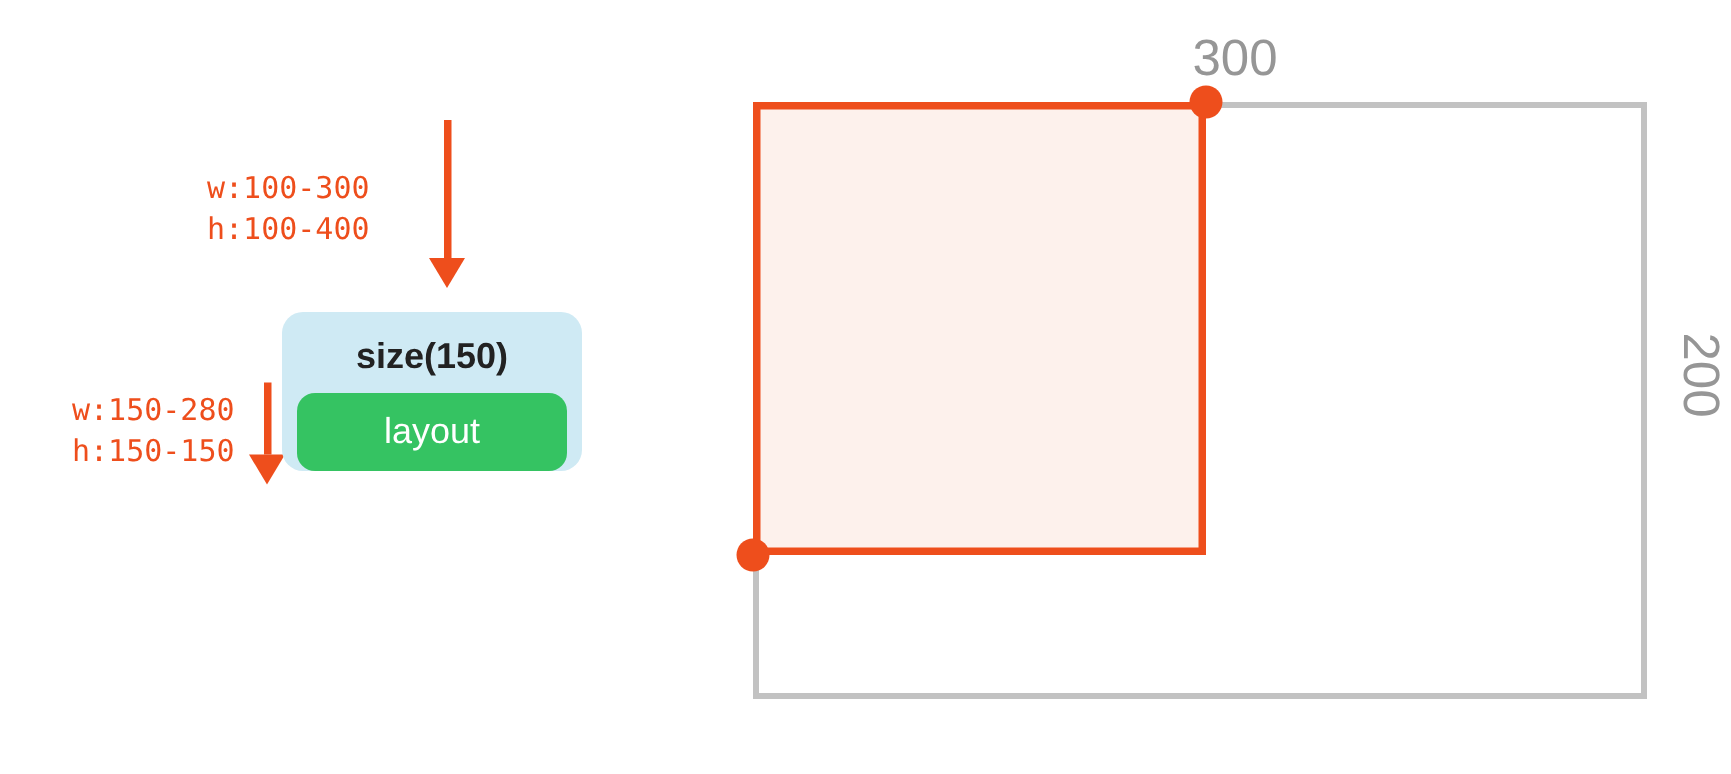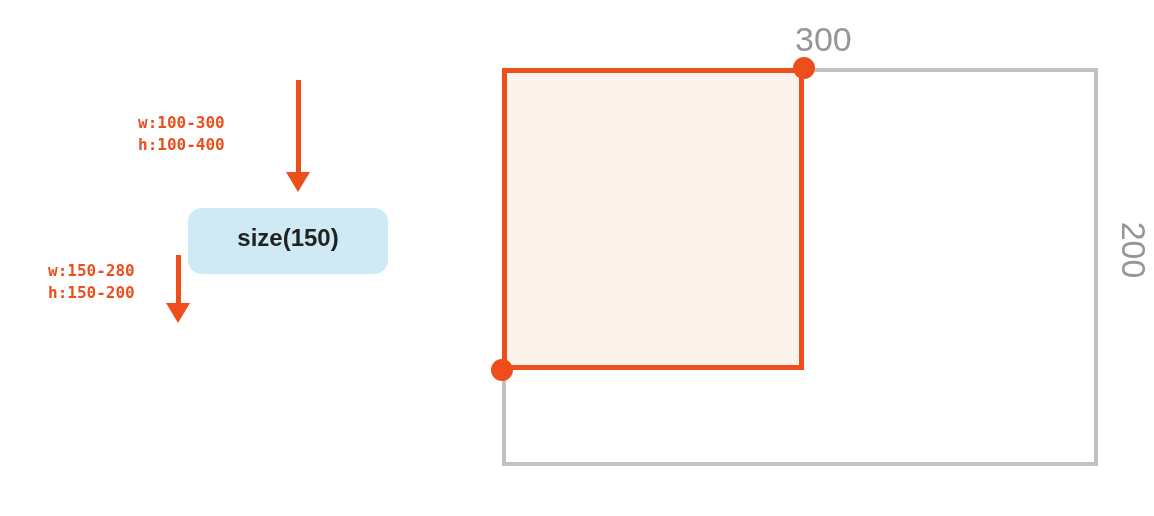--- a/index.html
+++ b/index.html
@@ -9,23 +9,23 @@
       position: relative;
       font-family: -apple-system, BlinkMacSystemFont, "Segoe UI", sans-serif;
       background: #fff;
     }
 
     
     .constraint-label {
       position: absolute;
       color: #ee4e1c;
       font-family: ui-monospace, "SF Mono", Menlo, Consolas, monospace;
-      font-size: 16px;
+      font-size: 20px;
       line-height: 1.35;
-      font-weight: 700;
+      font-weight: 400;
     }
     .constraint-label-top {
       left: 138px;
       top: 112px;
     }
     .constraint-label-bottom {
       left: 48px;
       top: 260px;
     }
 
@@ -50,21 +50,21 @@
     .arrow-bottom { left: 166px; top: 255px; }
     .arrow-bottom .arrow-shaft { height: 48px; }
 
     .node-card {
       position: absolute;
       left: 188px;
       top: 208px;
       width: 200px;
       background: #cfeaf4;
       border-radius: 14px;
-      padding: 10px 10px 12px 10px;
+      padding: 10px 10px 0 10px;
     }
     .node-title {
       text-align: center;
       font-size: 24px;
       font-weight: 700;
       color: #222;
       padding: 6px 0 10px 0;
     }
     .node-child {
       background: #35c362;
@@ -137,30 +137,31 @@
   <div>h:100-400</div>
 </div>
 
 <div class="arrow arrow-top">
   <div class="arrow-shaft"></div>
   <div class="arrow-head"></div>
 </div>
 
 <div class="constraint-label constraint-label-bottom">
   <div>w:150-280</div>
-  <div>h:150-200</div>
+  <div>h:150-150</div>
 </div>
 
 <div class="arrow arrow-bottom">
   <div class="arrow-shaft"></div>
   <div class="arrow-head"></div>
 </div>
 
 <div class="node-card">
   <div class="node-title">size(150)</div>
+  <div class="node-child">layout</div>
 </div>
 
 <div class="viz">
   <div class="dim-label dim-300">300</div>
   <div class="dim-label dim-200">200</div>
 
   <div class="outer-box"></div>
   <div class="inner-box"></div>
 
   <div class="handle handle-tr"></div>

